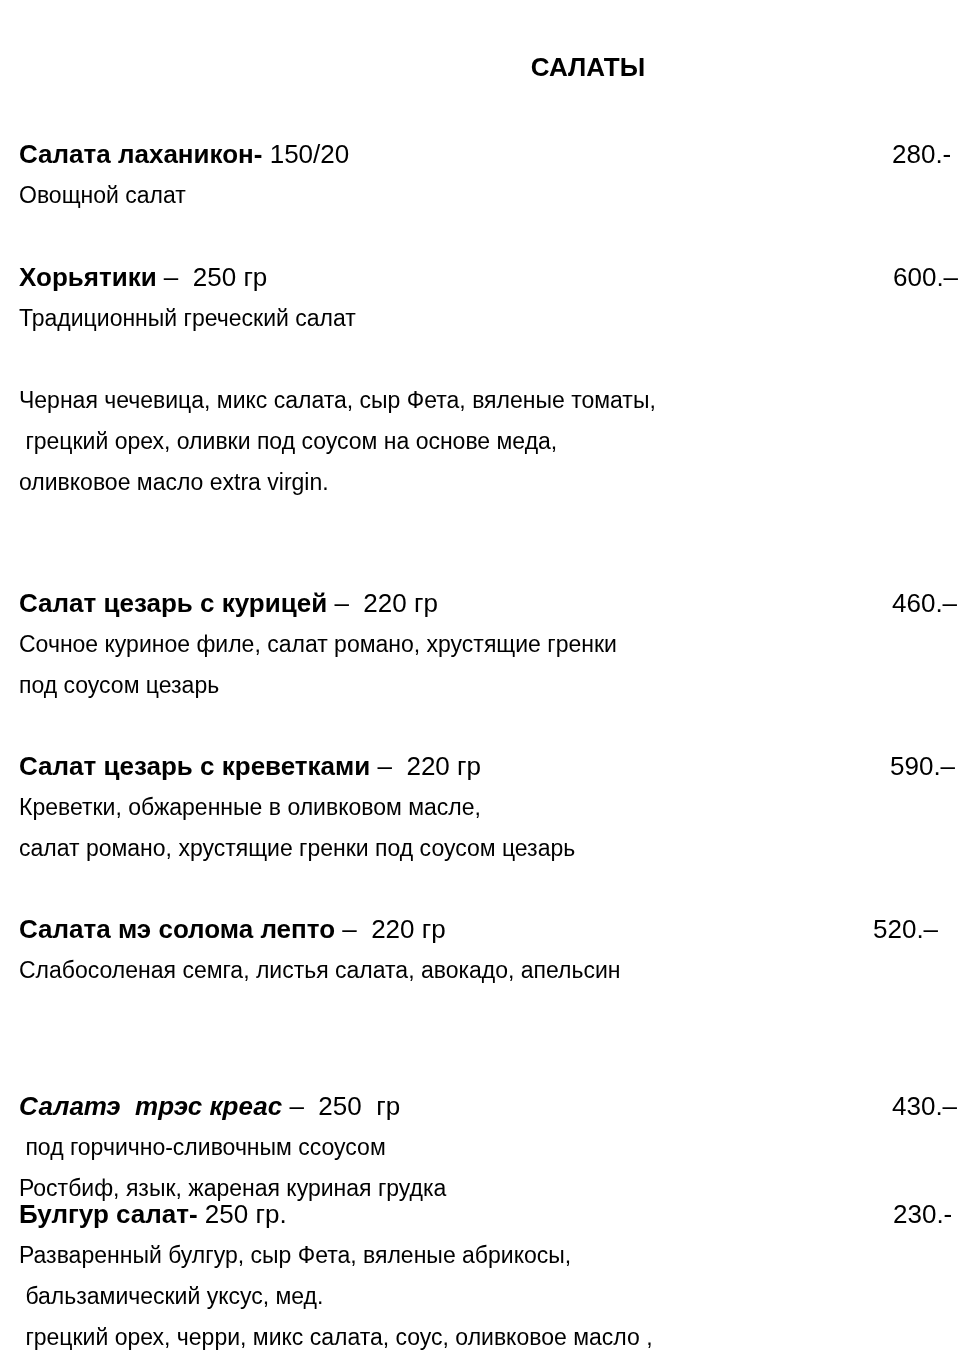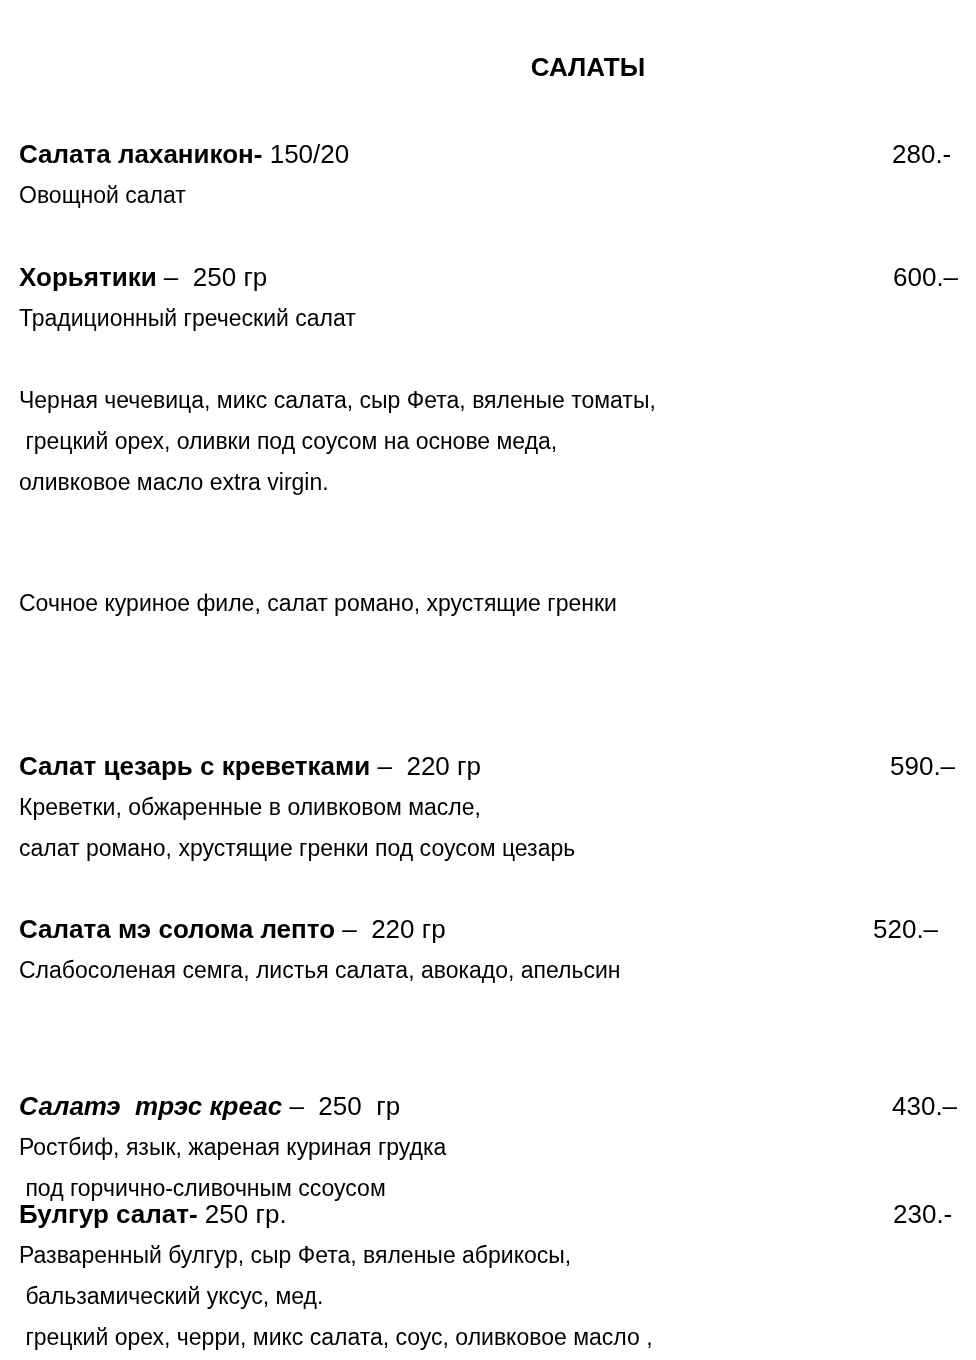--- a/index.html
+++ b/index.html
@@ -85,21 +85,26 @@
     <div class="desc-line">Традиционный греческий салат</div>
   </div>
 
   <div class="item" style="top:380px;">
     <div class="desc-line">Черная чечевица, микс салата, сыр Фета, вяленые томаты,</div>
     <div class="desc-line"> грецкий орех, оливки под соусом на основе меда,</div>
     <div class="desc-line">оливковое масло extra virgin.</div>
   </div>
 
   <div class="item" style="top:583px;">
+    <div class="head">
+      <span class="name">Салат цезарь с курицей</span><span class="sep" style="white-space:pre;"> – </span><span class="weight" style="white-space:pre;"> 220 гр</span>
+      <span class="price" style="left:873px;">460.–</span>
+    </div>
     <div class="desc-line">Сочное куриное филе, салат романо, хрустящие гренки</div>
+    <div class="desc-line">под соусом цезарь</div>
   </div>
 
   <div class="item" style="top:746px;">
     <div class="head">
       <span class="name">Салат цезарь с креветками</span><span class="sep" style="white-space:pre;"> – </span><span class="weight" style="white-space:pre;"> 220 гр</span>
       <span class="price" style="left:871px;">590.–</span>
     </div>
     <div class="desc-line">Креветки, обжаренные в оливковом масле,</div>
     <div class="desc-line">салат романо, хрустящие гренки под соусом цезарь</div>
   </div>
@@ -110,22 +115,22 @@
       <span class="price" style="left:854px;">520.–</span>
     </div>
     <div class="desc-line">Слабосоленая семга, листья салата, авокадо, апельсин</div>
   </div>
 
   <div class="item" style="top:1086px;">
     <div class="head">
       <span class="name italic" style="white-space:pre;">Салатэ  трэс креас</span><span class="sep" style="white-space:pre;"> – </span><span class="weight" style="white-space:pre;"> 250  гр</span>
       <span class="price" style="left:873px;">430.–</span>
     </div>
+    <div class="desc-line"> под горчично-сливочным ссоусом</div>
     <div class="desc-line">Ростбиф, язык, жареная куриная грудка</div>
-    <div class="desc-line"> под горчично-сливочным ссоусом</div>
   </div>
 
   <div class="item" style="top:1194px;">
     <div class="head">
       <span class="name">Булгур салат-</span><span class="weight" style="white-space:pre;"> 250 гр.</span>
       <span class="price" style="left:874px;">230.-</span>
     </div>
     <div class="desc-line">Разваренный булгур, сыр Фета, вяленые абрикосы,</div>
     <div class="desc-line"> бальзамический уксус, мед.</div>
     <div class="desc-line"> грецкий орех, черри, микс салата, соус, оливковое масло ,</div>

